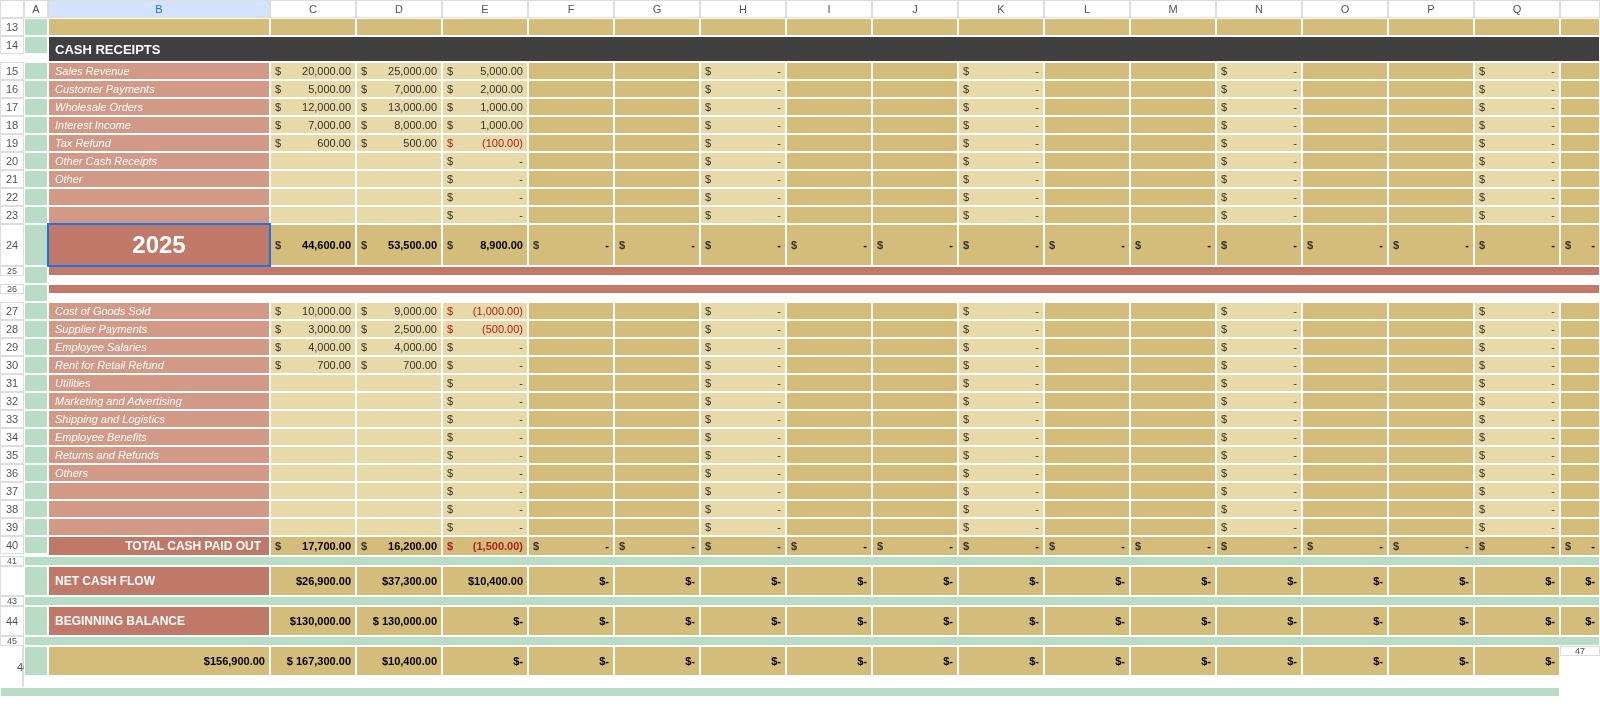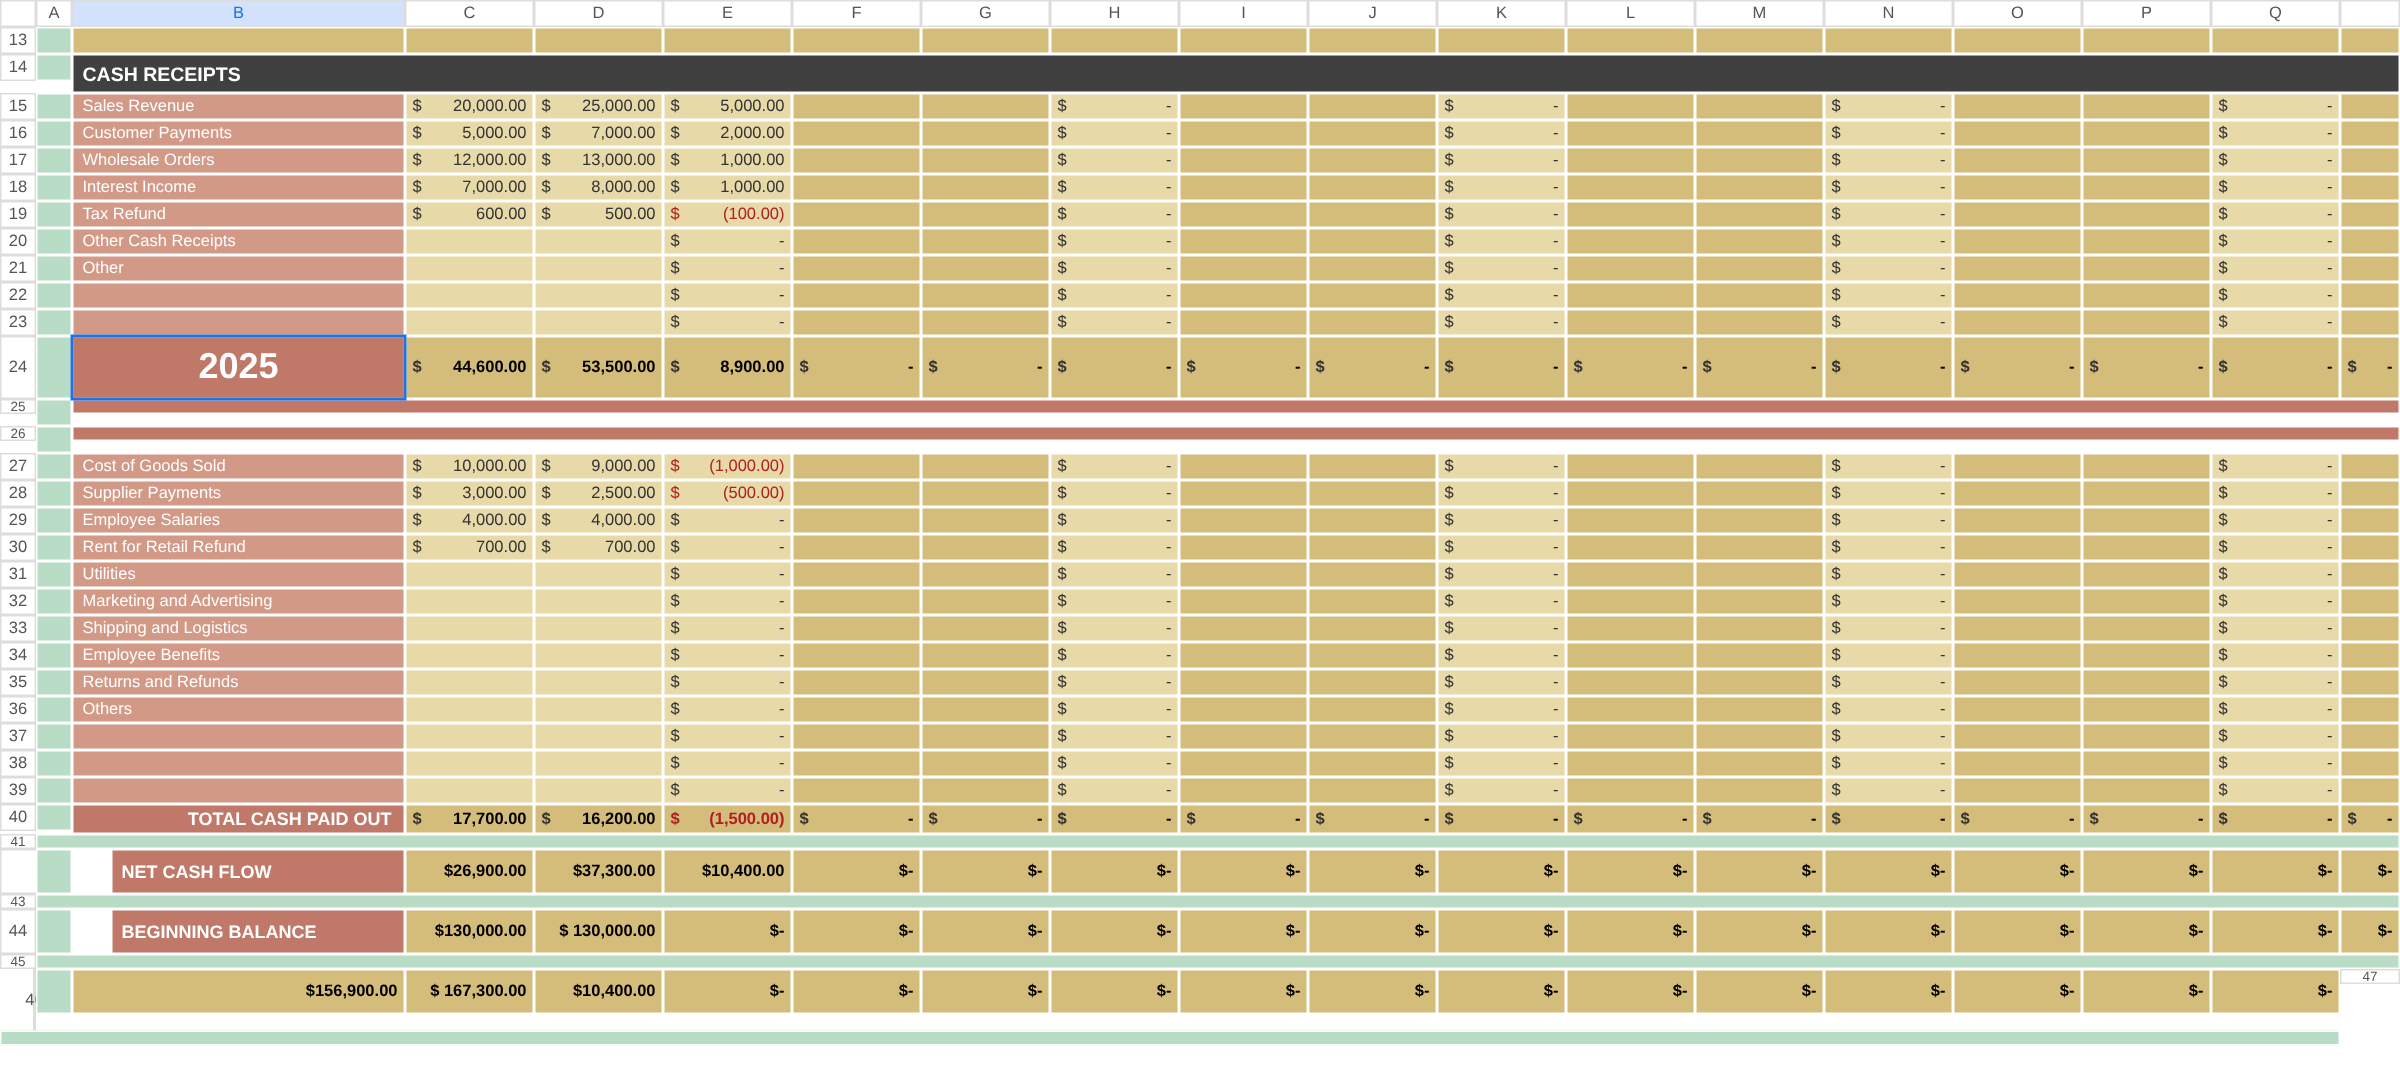--- a/index.html
+++ b/index.html
@@ -38,41 +38,41 @@
   }
   .greenbar { background: #b8dcc6; }
   .section-head {
     background: #404040;
     color: #fff;
     font-weight: bold;
     height: 26px;
     font-size: 13px;
     padding-left: 6px;
   }
-  .label-cell { background: #d39987; color: #fff; padding-left: 6px; }
+  .label-cell { background: #d39987; color: #fff; padding-left: 6px; font-style: italic; }
   .num { background: #e8d9a8; color: #333; justify-content: flex-end; }
   .num-dark { background: #d4bc7a; color: #333; justify-content: flex-end; }
   .num .sign, .num-dark .sign, .tot .sign { color:#333; margin-right:auto; }
   .num .neg, .tot .neg { color: #b02020; }
   .sign.neg { color:#b02020 !important; }
   .tot-label { background:#c07968; color:#fff; font-weight:bold; text-align:right; justify-content:flex-end; padding-right:8px; font-size:12px; }
   .tot { background:#d4bc7a; font-weight:bold; justify-content:flex-end; }
   .editing {
     position: relative;
     background: #c07968;
     color:#fff;
     font-size: 24px;
     font-weight: bold;
     justify-content: center;
     outline: 2px solid #1a73e8;
     outline-offset: -1px;
   }
   .summary-label {
     background:#c07968; color:#fff; font-weight:bold; height:30px;
-    padding-left:6px; font-size:12px;margin-left:26px;
+    padding-left:6px; font-size:12px;
   }
   .summary-num { background:#d4bc7a; font-weight:bold; height:30px; justify-content:flex-end; }
 </style>
 </head>
 <body>
 
 <div class="sheet" id="sheet">
     <div class="corner"></div>
     <div class="col-head">A</div>
     <div class="col-head sel">B</div>

